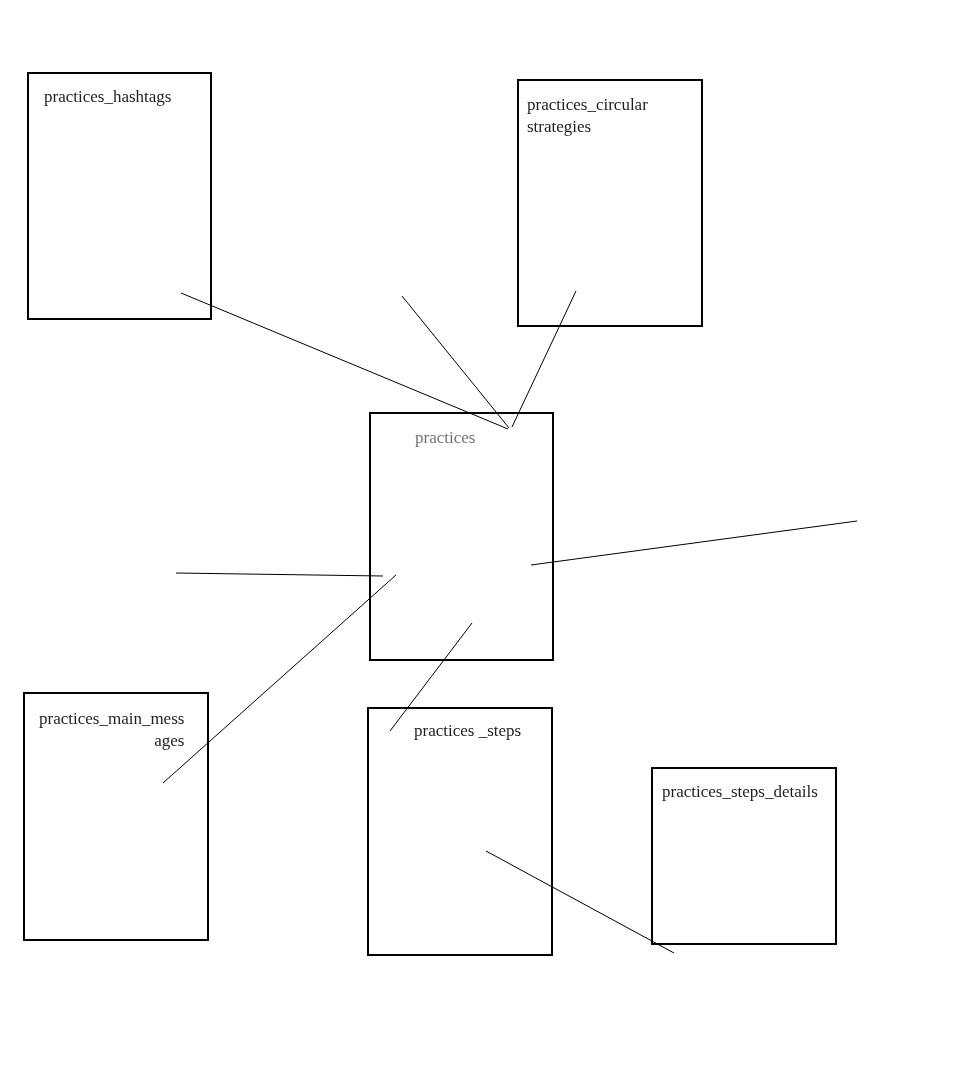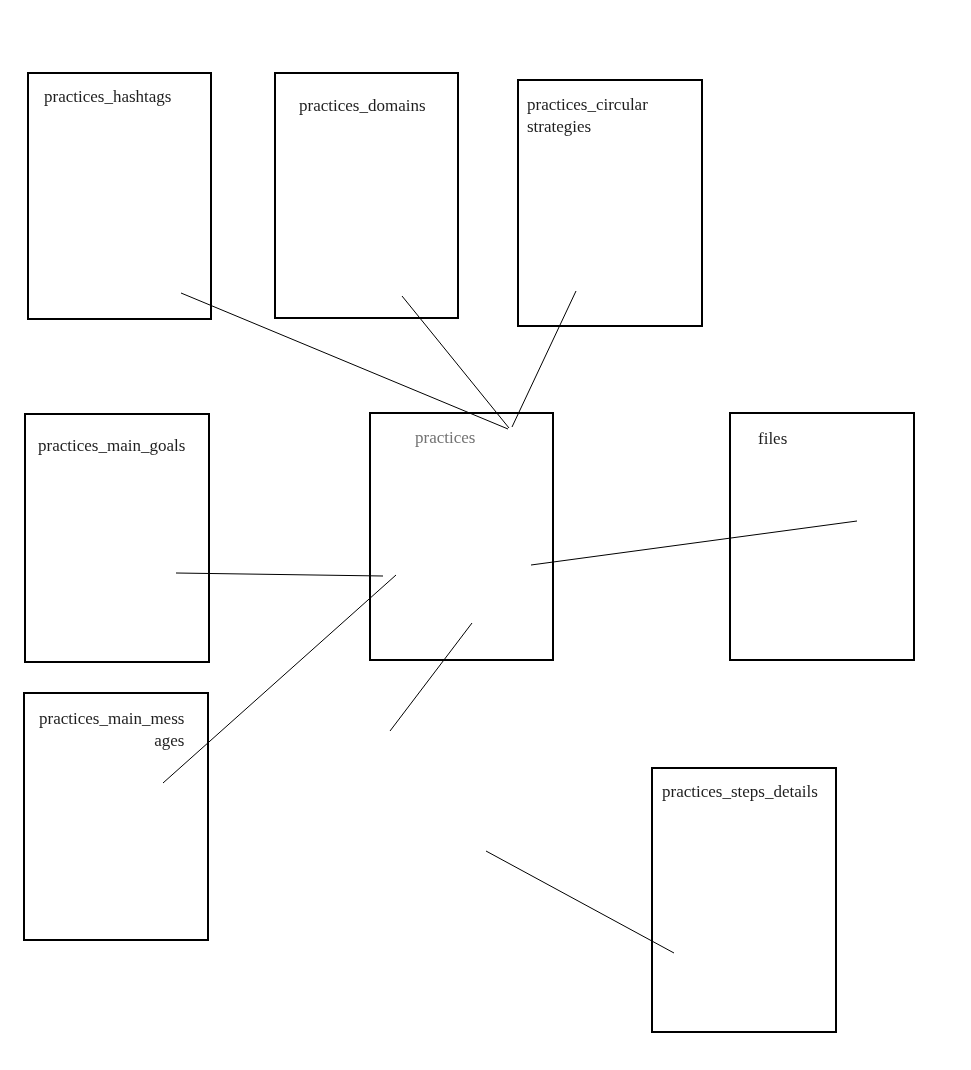--- a/index.html
+++ b/index.html
@@ -52,44 +52,38 @@
       <line x1="396" y1="575" x2="163" y2="783" stroke="#000000" stroke-width="1"></line>
       <line x1="531" y1="565" x2="857" y2="521" stroke="#000000" stroke-width="1"></line>
       <line x1="472" y1="623" x2="390" y2="731" stroke="#000000" stroke-width="1"></line>
       <line x1="486" y1="851" x2="674" y2="953" stroke="#000000" stroke-width="1"></line>
     </svg>
 
     <div class="entity" style="left: 27px; top: 72px; width: 185px; height: 248px; border-color: rgb(0, 0, 0);">
       <span class="entity-label" style="left: 15px; top: 12px; color: rgb(30, 30, 30);">practices_hashtags</span>
     </div>
 
-    <div class="entity" style="left: 274px; top: 72px; width: 185px; height: 247px; border-color: rgb(0, 0, 0);">
-      <span class="entity-label" style="left: 23px; top: 21px; color: rgb(30, 30, 30);">practices_domains</span>
-    </div>
 
     <div class="entity" style="left: 517px; top: 71px; width: 186px; height: 248px; border-color: rgb(0, 0, 0); margin-top: 8px;">
       <span class="entity-label" style="left: 8px; top: 13px; color: rgb(30, 30, 30);">practices_circular
 strategies</span>
     </div>
 
-    <div class="entity" style="left: 24px; top: 413px; width: 186px; height: 250px; border-color: rgb(0, 0, 0);">
-      <span class="entity-label" style="left: 12px; top: 20px; color: rgb(30, 30, 30);">practices_main_goals</span>
-    </div>
 
     <div class="entity" style="left: 369px; top: 412px; width: 185px; height: 249px; border-color: rgb(0, 0, 0);">
       <span class="entity-label" style="left: 44px; top: 13px; color: #737373;">practices</span>
     </div>
 
-    <div class="entity" style="left: 729px; top: 412px; width: 186px; height: 249px; border-color: rgb(0, 0, 0);">
-      <span class="entity-label" style="left: 27px; top: 14px; color: rgb(30, 30, 30);">files</span>
-    </div>
 
     <div class="entity" style="left: 23px; top: 692px; width: 186px; height: 249px; border-color: rgb(0, 0, 0);">
       <span class="entity-label" style="left: 14px; top: 14px; color: rgb(30, 30, 30); text-align: right;">practices_main_mess
 ages</span>
     </div>
 
+    <div class="entity" style="left: 367px; top: 707px; width: 186px; height: 249px; border-color: rgb(0, 0, 0);">
+      <span class="entity-label" style="left: 45px; top: 11px; color: rgb(30, 30, 30);">practices _steps</span>
+    </div>
 
-    <div class="entity" style="left: 651px; top: 767px; width: 186px; height: 266px; border-color: rgb(0, 0, 0);">
+    <div class="entity" style="left: 651px; top: 767px; width: 186px; height: 178px; border-color: rgb(0, 0, 0);">
       <span class="entity-label" style="left: 9px; top: 12px; color: rgb(30, 30, 30);">practices_steps_details</span>
     </div>
 
 </div>
 
 </body></html>

